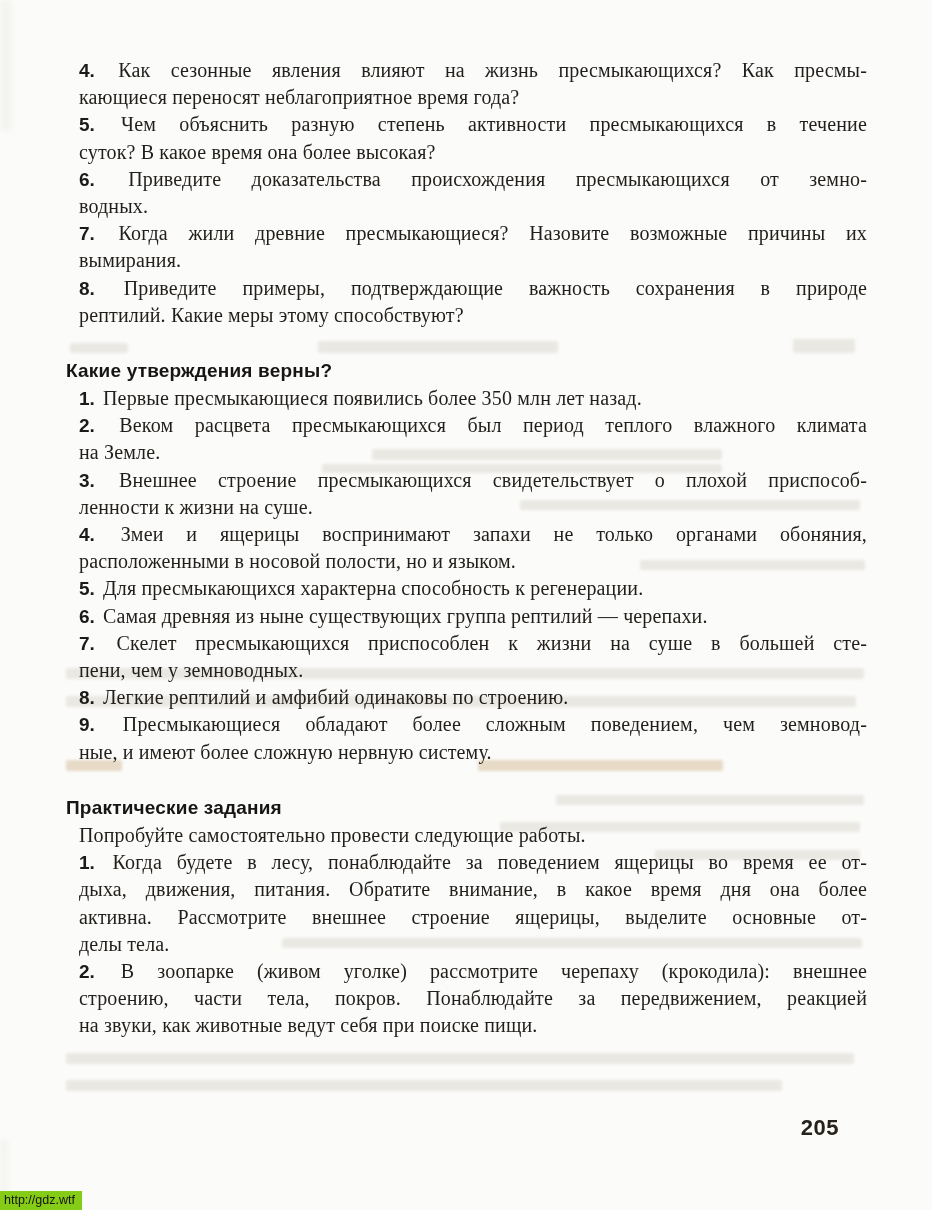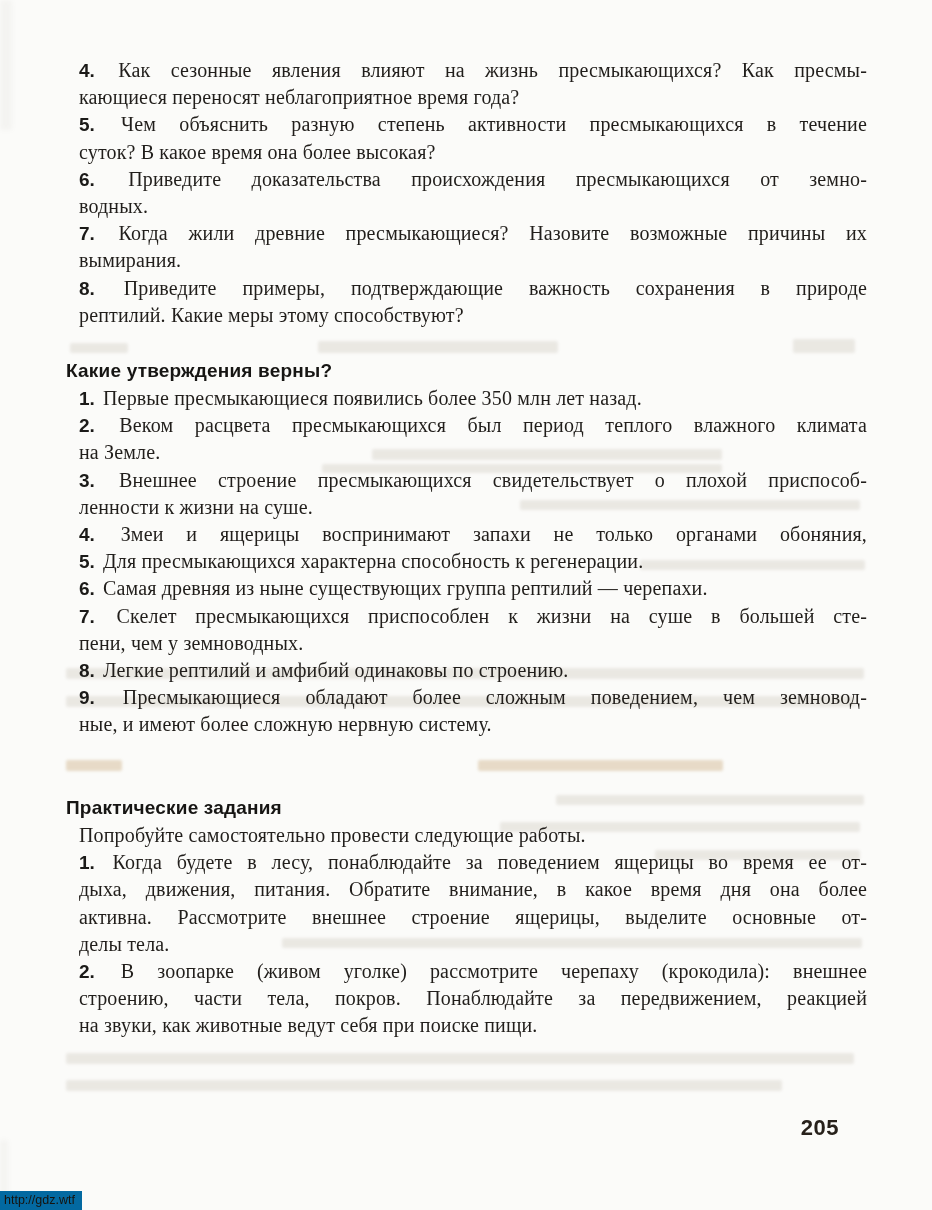--- a/index.html
+++ b/index.html
@@ -49,21 +49,21 @@
     font-family: "Liberation Sans", sans-serif;
     font-weight: 700;
     font-size: 22px;
     letter-spacing: 0.5px;
     color: #27211b;
   }
   .watermark {
     position: absolute;
     left: 0;
     top: 1191px;
-    background: #0369a1;
+    background: #84cc16;
     font-family: "Liberation Sans", sans-serif;
     font-size: 12.5px;
     line-height: 16px;
     color: #16130e;
     padding: 1px 7px 2px 4px;
   }
   .artifact {
     position: absolute;
     background: #8d8068;
     opacity: 0.15;
@@ -117,20 +117,21 @@
 
   <section class="sec" id="sec-statements">
     <div class="heading">Какие утверждения верны?</div>
     <div class="items">
         <div class="line"><span class="num">1.</span> Первые пресмыкающиеся появились более 350 млн лет назад.</div>
         <div class="line just"><span class="num">2.</span> Веком расцвета пресмыкающихся был период теплого влажного климата</div>
         <div class="line">на Земле.</div>
         <div class="line just"><span class="num">3.</span> Внешнее строение пресмыкающихся свидетельствует о плохой приспособ-</div>
         <div class="line">ленности к жизни на суше.</div>
         <div class="line just"><span class="num">4.</span> Змеи и ящерицы воспринимают запахи не только органами обоняния,</div>
+        <div class="line">расположенными в носовой полости, но и языком.</div>
         <div class="line"><span class="num">5.</span> Для пресмыкающихся характерна способность к регенерации.</div>
         <div class="line"><span class="num">6.</span> Самая древняя из ныне существующих группа рептилий — черепахи.</div>
         <div class="line just"><span class="num">7.</span> Скелет пресмыкающихся приспособлен к жизни на суше в большей сте-</div>
         <div class="line">пени, чем у земноводных.</div>
         <div class="line"><span class="num">8.</span> Легкие рептилий и амфибий одинаковы по строению.</div>
         <div class="line just"><span class="num">9.</span> Пресмыкающиеся обладают более сложным поведением, чем земновод-</div>
         <div class="line">ные, и имеют более сложную нервную систему.</div>
       </div>
   </section>
 

